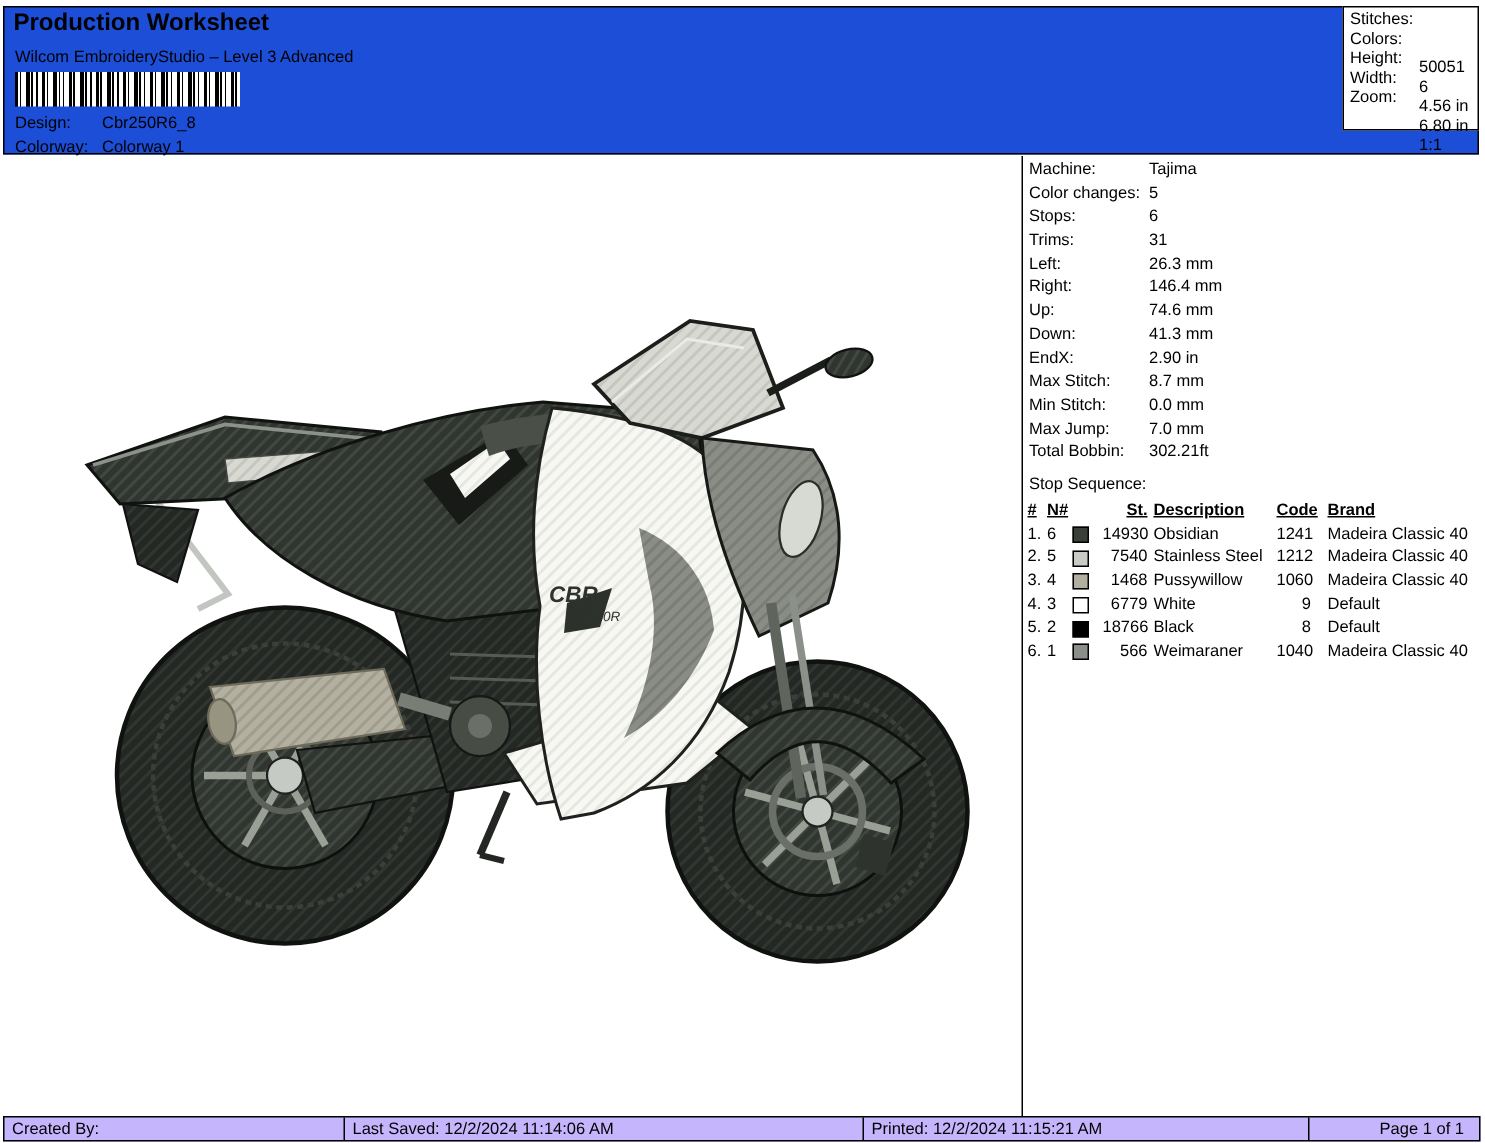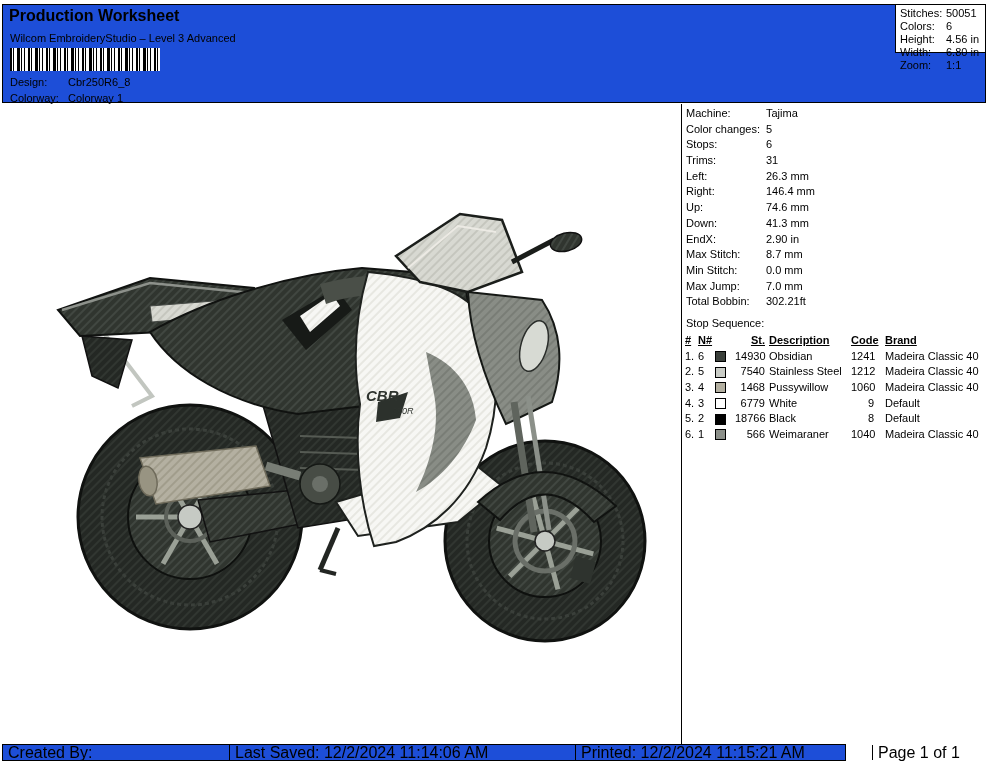--- a/index.html
+++ b/index.html
@@ -11,23 +11,23 @@
   .title { position:absolute; left:6px; top:2px; font-size:16px; font-weight:bold; }
   .subtitle { position:absolute; left:7px; top:27px; font-size:11px; }
   .barcode { position:absolute; left:7px; top:43px; width:150px; height:23px;
     background:repeating-linear-gradient(90deg,#000 0 2px,#fff 2px 3px,#000 3px 4px,#fff 4px 7px,#000 7px 10px,#fff 10px 11px,#000 11px 12px,#fff 12px 14px,#000 14px 15px,#fff 15px 18px); }
   .hrow { position:absolute; left:7px; font-size:11px; height:14px; }
   .hrow .hval { position:absolute; left:58px; white-space:nowrap; }
   .hrow.design { top:71px; }
   .hrow.colorway { top:87px; }
 
   
-  .summary { position:absolute; left:895px; top:4px; width:91px; height:49px; border:1px solid #000; background:#fff; padding:2px 0 0 4px; }
+  .summary { position:absolute; left:895px; top:4px; width:91px; height:83px; border:1px solid #000; background:#fff; padding:2px 0 0 4px; }
   .sum-row { position:relative; height:13px; font-size:11px; line-height:12px; }
-  .sum-row .sum-val { position:absolute; left:46px; white-space:nowrap; }
+  .sum-row .sum-val { position:absolute; left:46px; white-space:nowrap;margin-top:32px; }
 
   
   .panel { position:absolute; left:681px; top:104px; width:307px; height:640px; border-left:1px solid #000; background:#fff; padding-top:2px; font-size:11px; }
   .info-row { position:relative; height:15.7px; line-height:15.7px; }
   .info-row .lbl { position:absolute; left:4px; white-space:nowrap; }
   .info-row .val { position:absolute; left:84px; white-space:nowrap; }
   .seq-title { position:relative; height:16px; line-height:16px; margin-top:5px; padding-left:4px; }
 
   .stable { margin-top:2px; }
   .srow { display:grid; grid-template-columns:13px 17px 20px 34px 82px 27px auto; padding-left:3px; height:15.7px; line-height:15.7px; align-items:center; white-space:nowrap; }
@@ -36,21 +36,21 @@
   .srow.head { font-weight:bold; }
   .srow.head span { text-decoration:underline; }
   .c-swatch { display:flex; align-items:center; }
   .swatch { width:11px; height:11px; border:1px solid #000; background:#fff; }
 
   
   .canvas { position:absolute; left:0; top:104px; width:680px; height:640px; background:#fff; }
   .canvas svg { position:absolute; left:0; top:0; }
 
   
-  .footer { position:absolute; left:2px; top:744px; width:844px; height:17px; border:1px solid #000; background:#1d4ed8; display:grid; grid-template-columns:226px 346px 297px auto; font-size:16px; }
+  .footer { position:absolute; left:2px; top:744px; width:985px; height:17px; border:1px solid #000; background:#c4b5fd; display:grid; grid-template-columns:226px 346px 297px auto; font-size:11px; }
   .fcell { line-height:14px; padding:1px 0 0 5px; white-space:nowrap; }
   .fcell + .fcell { border-left:1px solid #000; }
   .fcell.page-num { text-align:right; padding-right:10px; }
 </style>
 </head>
 <body>
 
 <div class="page">
 
   <div class="header">

